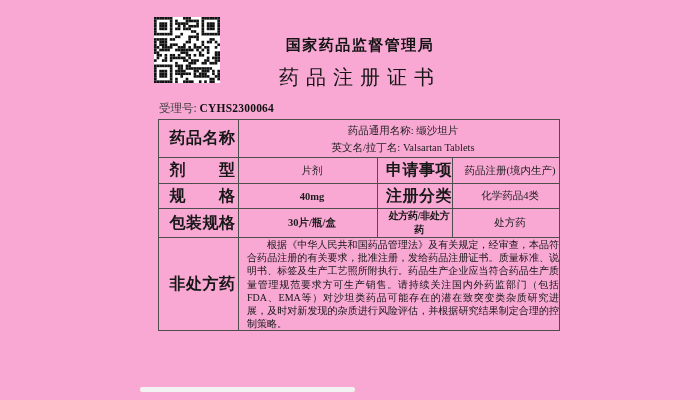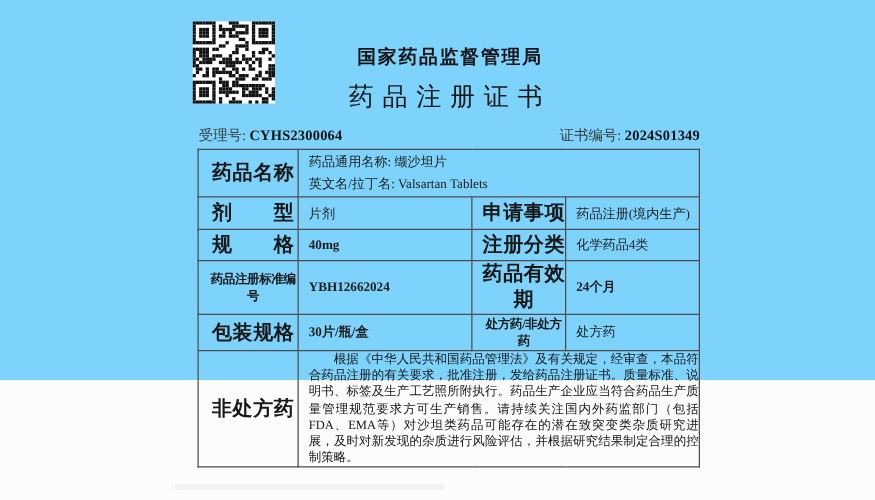--- a/index.html
+++ b/index.html
@@ -3,21 +3,21 @@
 <meta charset="utf-8">
 <style>
   html,body{margin:0;padding:0;}
   body{
     width:700px;height:400px;overflow:hidden;
     background:#fcfcfc;
     font-family:"Liberation Serif","DejaVu Serif",serif;
     color:#1c1c1c;
     position:relative;
   }
-  .page{position:absolute;left:0;top:0;width:700px;height:304px;background:#7dd3fc;}
+  .page{position:absolute;left:0;top:0;width:700px;height:400px;background:#f9a8d4;}
   .qr{position:absolute;left:154px;top:17px;width:66px;height:66px;}
   .qr svg{display:block;width:66px;height:66px;}
   .header{position:absolute;left:160px;top:0;width:400px;text-align:center;}
   .authority{
     margin-top:36px;
     font-family:"Liberation Sans","DejaVu Sans",sans-serif;
     font-weight:700;font-size:15px;letter-spacing:1.5px;color:#141414;
   }
   .doc-title{
     margin-top:9px;
@@ -40,21 +40,21 @@
     padding:0 0 0 8px;vertical-align:middle;
     overflow:hidden;
   }
   td.lbl{
     text-align:center;font-weight:700;padding:0 1px;
     font-size:16px;letter-spacing:0.5px;color:#181818;
   }
   td.lbl.small{font-size:10px;letter-spacing:-0.3px;}
   tr.r1{height:38px;} tr.r2{height:29px;} tr.r3{height:26px;}
   tr.r4{height:25px;} tr.r5{height:25px;} tr.r6{height:29px;} tr.r7{height:91px;}
-  .val{text-align:left;}
+  .val{text-align:center;}
   .val.num{font-weight:700;}
   .twoline div{line-height:17px;}
   td.concl{
     padding:5px 10px 5px 10px;vertical-align:middle;
   }
   .concl-text{
     font-size:10px;line-height:13.2px;text-align:justify;
     text-indent:2em;color:#151515;
   }
   .shadow-band{
@@ -396,24 +396,20 @@
   <div class="header">
     <div class="authority">国家药品监督管理局</div>
     <div class="doc-title">药品注册证书</div>
   </div>
 
   <div class="meta">
     <div>
       <span>受理号:</span>
       <b>CYHS2300064</b>
     </div>
-    <div>
-      <span>证书编号:</span>
-      <b>2024S01349</b>
-    </div>
   </div>
 
   <table class="cert">
     <colgroup>
         <col style="width:80px">
         <col style="width:139px">
         <col style="width:75px">
         <col style="width:107px">
       </colgroup>
     <tbody>
@@ -429,26 +425,20 @@
       <td class="val">片剂</td>
       <td class="lbl">申请事项</td>
       <td class="val">药品注册(境内生产)</td>
     </tr>
     <tr class="r4">
       <td class="lbl">规　　格</td>
       <td class="val num">40mg</td>
       <td class="lbl">注册分类</td>
       <td class="val">化学药品4类</td>
     </tr>
-    <tr class="r5">
-      <td class="lbl small">药品注册标准编号</td>
-      <td class="val num">YBH12662024</td>
-      <td class="lbl">药品有效期</td>
-      <td class="val num">24个月</td>
-    </tr>
     <tr class="r6">
       <td class="lbl">包装规格</td>
       <td class="val num">30片/瓶/盒</td>
       <td class="lbl small">处方药/非处方药</td>
       <td class="val">处方药</td>
     </tr>
     <tr class="r7">
       <td class="lbl">非处方药</td>
       <td class="concl" colspan="3">
         <div class="concl-text">根据《中华人民共和国药品管理法》及有关规定，经审查，本品符合药品注册的有关要求，批准注册，发给药品注册证书。质量标准、说明书、标签及生产工艺照所附执行。药品生产企业应当符合药品生产质量管理规范要求方可生产销售。请持续关注国内外药监部门（包括FDA、EMA等）对沙坦类药品可能存在的潜在致突变类杂质研究进展，及时对新发现的杂质进行风险评估，并根据研究结果制定合理的控制策略。</div>

